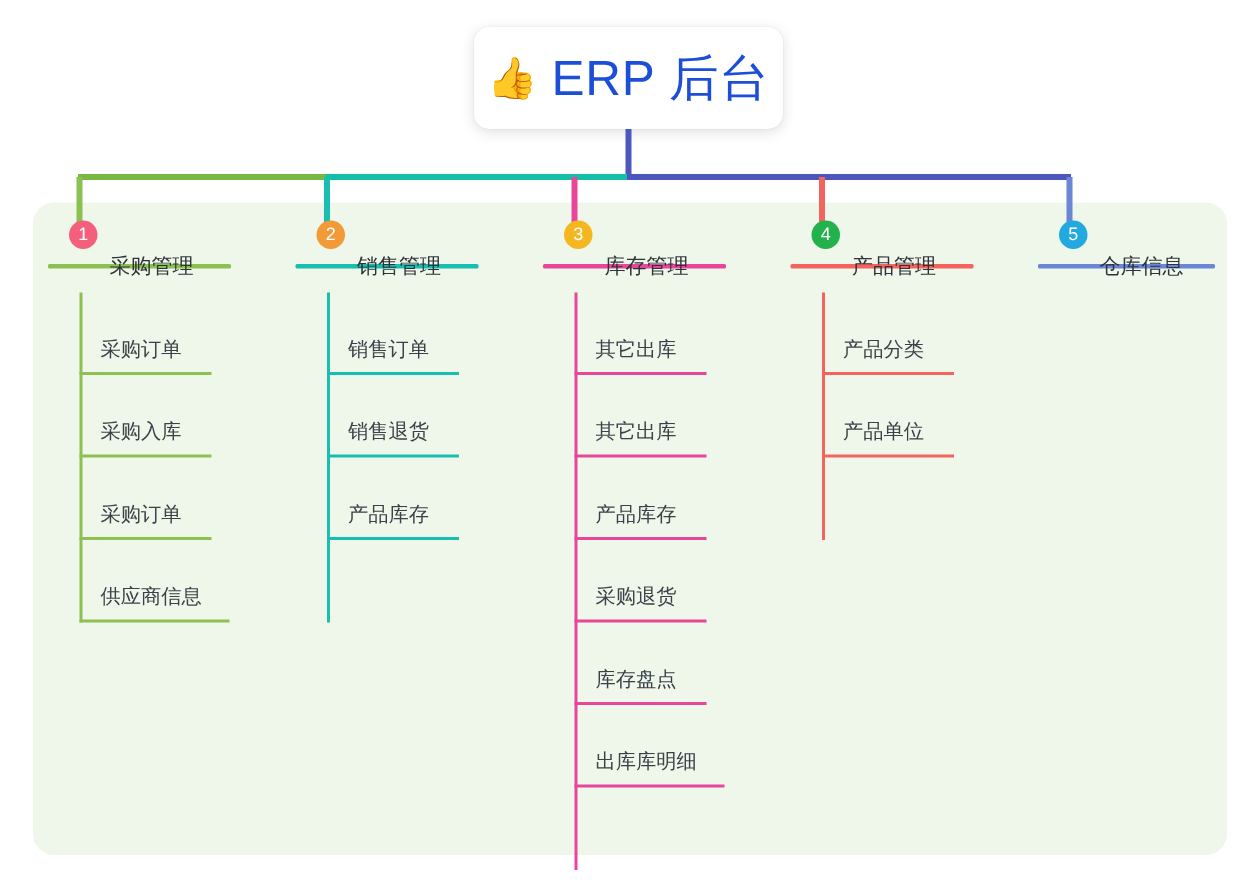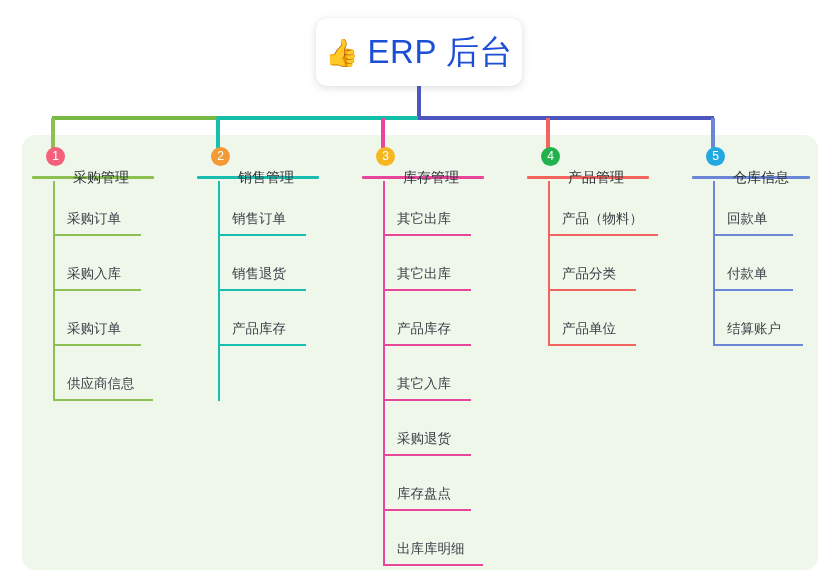--- a/index.html
+++ b/index.html
@@ -94,21 +94,21 @@
     margin-top: 44px;
   }
   .col-underline {
     height: 3px;
     margin-top: 7px;
     border-radius: 1px;
   }
 
   .items {
     position: relative;
-    margin-top: 2px;
+    margin-top: 16px;
   }
   .spine {
     position: absolute;
     left: 21px;
     top: 0;
     width: 2px;
   }
   .item {
     position: relative;
     height: 55px;
@@ -214,24 +214,20 @@
         </div>
         <div class="item">
           <span class="item-label">其它出库</span>
           <div class="item-underline" style="background: rgb(232, 70, 155); width: 88px;"></div>
         </div>
         <div class="item">
           <span class="item-label">产品库存</span>
           <div class="item-underline" style="background: rgb(232, 70, 155); width: 88px;"></div>
         </div>
         <div class="item">
-          <span class="item-label">其它入库</span>
-          <div class="item-underline" style="background: rgb(232, 70, 155); width: 88px;"></div>
-        </div>
-        <div class="item">
           <span class="item-label">采购退货</span>
           <div class="item-underline" style="background: rgb(232, 70, 155); width: 88px;"></div>
         </div>
         <div class="item">
           <span class="item-label">库存盘点</span>
           <div class="item-underline" style="background: rgb(232, 70, 155); width: 88px;"></div>
         </div>
         <div class="item">
           <span class="item-label">出库库明细</span>
           <div class="item-underline" style="background: rgb(232, 70, 155); width: 100px;"></div>
@@ -240,48 +236,29 @@
     </div>
     <div class="column" style="left: 527px;">
       <div class="col-head">
         <span class="badge" style="background: rgb(34, 177, 76);">4</span>
         <span class="col-title">产品管理</span>
       </div>
       <div class="col-underline" style="background: rgb(244, 100, 95); width: 122px;"></div>
       <div class="items">
         <div class="spine" style="background: rgb(244, 100, 95); height: 165px;"></div>
         <div class="item">
-          <span class="item-label">产品（物料）</span>
-          <div class="item-underline" style="background: rgb(244, 100, 95); width: 110px;"></div>
-        </div>
-        <div class="item">
           <span class="item-label">产品分类</span>
           <div class="item-underline" style="background: rgb(244, 100, 95); width: 88px;"></div>
         </div>
         <div class="item">
           <span class="item-label">产品单位</span>
           <div class="item-underline" style="background: rgb(244, 100, 95); width: 88px;"></div>
         </div>
       </div>
     </div>
     <div class="column" style="left: 692px;">
       <div class="col-head">
         <span class="badge" style="background: rgb(34, 169, 224);">5</span>
         <span class="col-title">仓库信息</span>
       </div>
       <div class="col-underline" style="background: rgb(107, 134, 214); width: 118px;"></div>
-      <div class="items">
-        <div class="spine" style="background: rgb(107, 134, 214); height: 165px;"></div>
-        <div class="item">
-          <span class="item-label">回款单</span>
-          <div class="item-underline" style="background: rgb(107, 134, 214); width: 80px;"></div>
-        </div>
-        <div class="item">
-          <span class="item-label">付款单</span>
-          <div class="item-underline" style="background: rgb(107, 134, 214); width: 80px;"></div>
-        </div>
-        <div class="item">
-          <span class="item-label">结算账户</span>
-          <div class="item-underline" style="background: rgb(107, 134, 214); width: 90px;"></div>
-        </div>
-      </div>
     </div>
   </div>
 
 </body></html>

